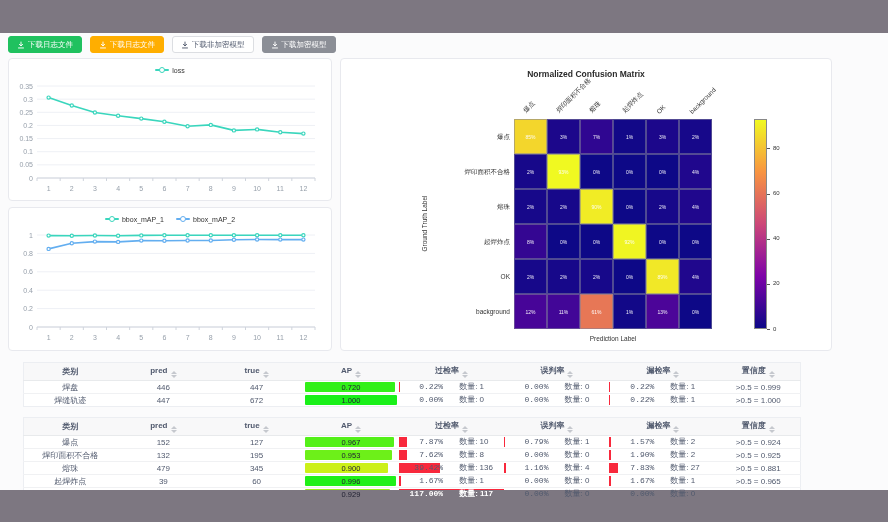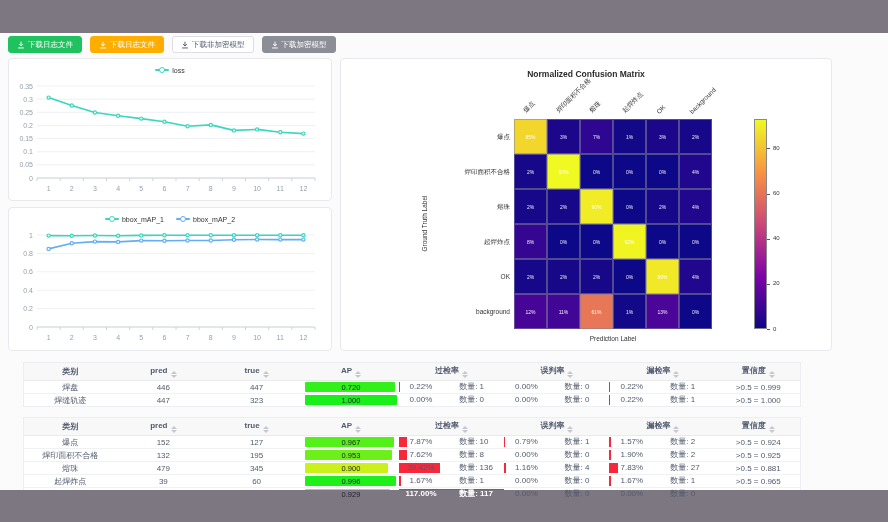--- a/index.html
+++ b/index.html
@@ -51,21 +51,21 @@
   .sort{display:inline-flex;flex-direction:column;margin-left:3px;vertical-align:-1px;}
   .sort i{width:0;height:0;border-left:3px solid transparent;border-right:3px solid transparent;display:block;}
   .sort .up{border-bottom:3.5px solid #c5c8ce;margin-bottom:1px;}
   .sort .down{border-top:3.5px solid #c5c8ce;}
   .ap-wrap{position:relative;height:10px;margin:1px 2px;}
   .ap-bar{position:absolute;left:0;top:0;bottom:0;border-radius:1px;}
   .ap-text{position:absolute;left:0;right:0;top:0;bottom:0;display:flex;align-items:center;
            justify-content:center;font-size:7.5px;color:#223;z-index:1;}
   .rate-bar{position:absolute;left:0;top:1px;bottom:1px;background:#f8283c;}
   .rate-flex{position:relative;display:flex;z-index:1;height:12px;line-height:12px;}
-  .rate-pct{width:42%;}
+  .rate-pct{width:42%;text-align:right;font-family:Liberation Mono, monospace;}
   .rate-cnt{width:58%;text-align:left;padding-left:16px;box-sizing:border-box;}
   td.full-rate .rate-flex{color:#fff;font-weight:bold;}
 </style>
 </head>
 <body>
 
 <div class="topbar"></div>
 
 <div class="content">
   <div class="toolbar" id="toolbar">
@@ -394,21 +394,21 @@
               <div class="rate-flex">
                 <span class="rate-pct">0.22%</span>
                 <span class="rate-cnt">数量: 1</span>
               </div>
             </td>
             <td>&gt;0.5 = 0.999</td>
           </tr>
           <tr>
             <td>焊缝轨迹</td>
             <td>447</td>
-            <td>323</td>
+            <td>672</td>
             <td>
               <div class="ap-wrap">
                 <div class="ap-bar" style="width: 100%; background: rgb(25, 240, 25);"></div>
                 <div class="ap-text">1.000</div>
               </div>
             </td>
             <td>
               <div class="rate-flex">
                 <span class="rate-pct">0.00%</span>
                 <span class="rate-cnt">数量: 0</span>

